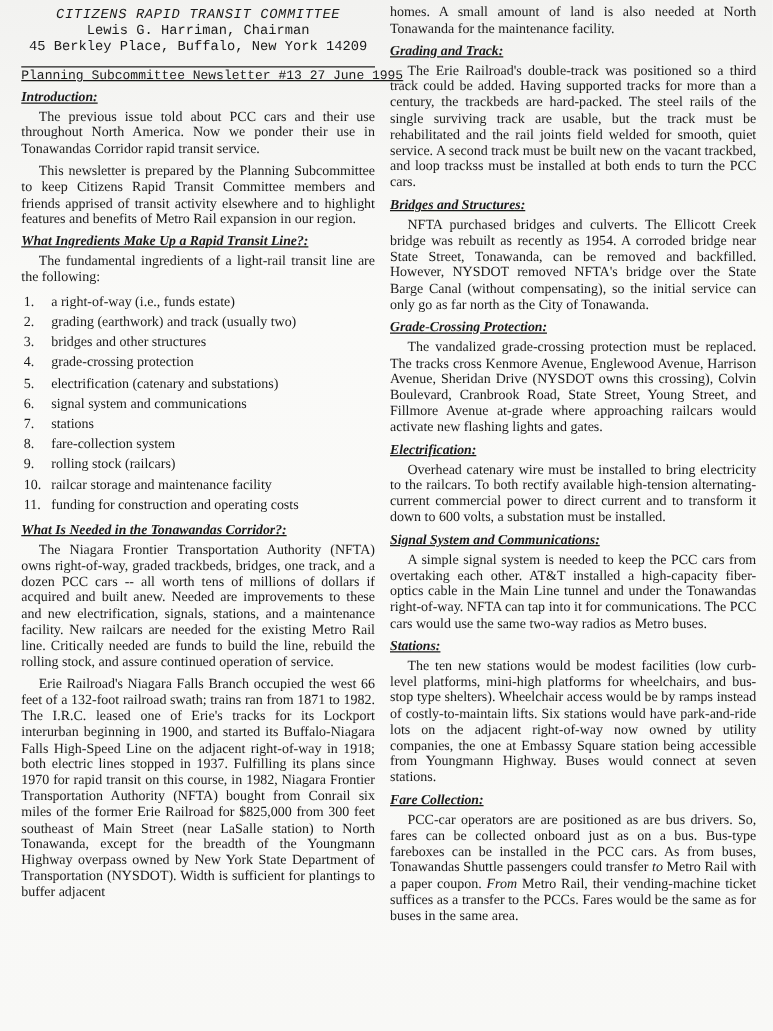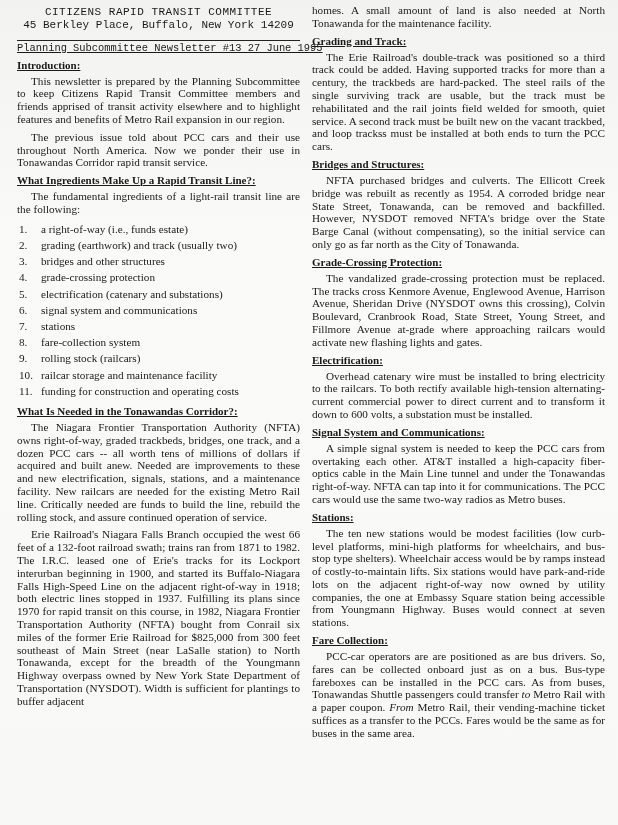--- a/index.html
+++ b/index.html
@@ -10,51 +10,52 @@
     font-family: "Liberation Mono", "DejaVu Sans Mono", monospace;
     font-size: 10.4px;
     line-height: 12.6px;
     position: relative;
   }
   .page { position: absolute; inset: 0; background: linear-gradient(180deg,#f2f2f0 0%,#fafaf8 30%,#f8f8f6 100%); }
   .col { position: absolute; top: 4px; }
   .col-left { left: 17px; width: 283px; }
   .col-right { left: 312px; width: 293px; }
   .masthead { text-align: center; font-size: 11px; line-height: 13px; margin-top: 2px; }
-  .masthead .title { letter-spacing: 0.5px; }
+  .masthead .title { letter-spacing: 0.5px; font-style: italic; }
   .rule { border-top: 1px solid #222; margin: 8px 0 1px 0; }
   .issue-line { text-decoration: underline; font-size: 10.4px; white-space: nowrap; }
   h2 {
     font-family: "Liberation Serif", "DejaVu Serif", serif;
     font-weight: bold; font-size: 11px;
-    text-decoration: underline; margin: 4px 0 3px 0; line-height: 13px;
+    text-decoration: underline; margin: 4px 0 3px 0; line-height: 13px; font-style: italic;
   }
   p { margin: 0 0 5px 0; text-align: justify; font-family: "Liberation Serif","DejaVu Serif", serif; font-size: 11.2px; line-height: 12.8px; }
   p.ind { text-indent: 14px; }
   ol { margin: 4px 0 6px 0; padding: 0; list-style: none; }
   ol li { display: flex; font-family: "Liberation Serif","DejaVu Serif", serif; font-size: 11.2px; line-height: 16.2px; }
   ol li .num { width: 22px; flex: none; padding-left: 2px; }
   em { font-style: italic; }
 </style>
 </head>
 <body>
 
 <div class="page">
 
   <div class="col col-left">
     <div class="masthead">
       <div class="title">CITIZENS  RAPID  TRANSIT  COMMITTEE</div>
+      <div>Lewis G. Harriman, Chairman</div>
       <div>45 Berkley Place, Buffalo, New York  14209</div>
     </div>
     <div class="rule"></div>
     <div class="issue-line">Planning Subcommittee Newsletter #13  27 June 1995</div>
 
     <h2>Introduction:</h2>
+    <p class="ind">The previous issue told about PCC cars and their use throughout North America.  Now we ponder their use in Tonawandas Corridor rapid transit service.</p>
     <p class="ind">This newsletter is prepared by the Planning Subcommittee to keep Citizens Rapid Transit Committee members and friends apprised of transit activity elsewhere and to highlight features and benefits of Metro Rail expansion in our region.</p>
-    <p class="ind">The previous issue told about PCC cars and their use throughout North America.  Now we ponder their use in Tonawandas Corridor rapid transit service.</p>
 
     <h2>What Ingredients Make Up a Rapid Transit Line?:</h2>
     <p class="ind">The fundamental ingredients of a light-rail transit line are the following:</p>
     <ol>
       <li>
           <span class="num">1.</span>
           <span>a right-of-way (i.e., funds estate)</span>
         </li>
       <li>
           <span class="num">2.</span>

